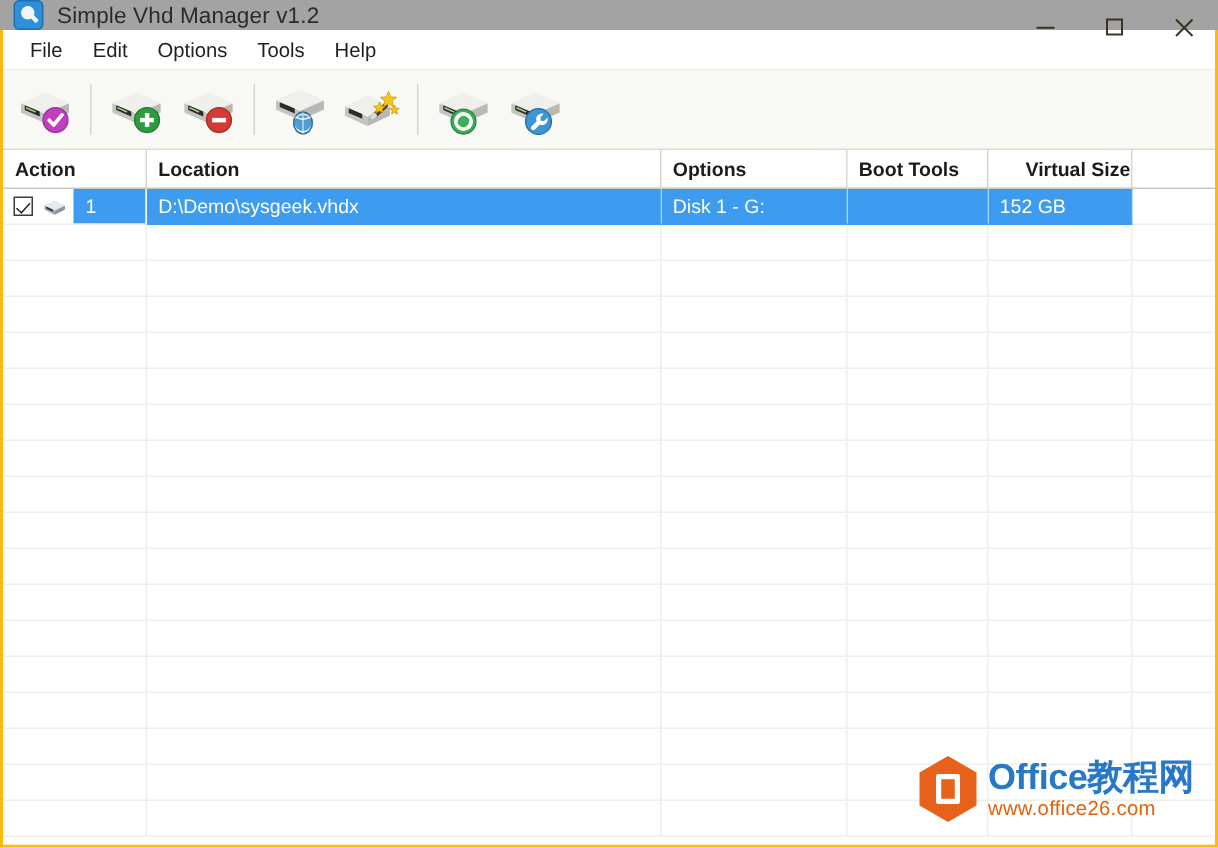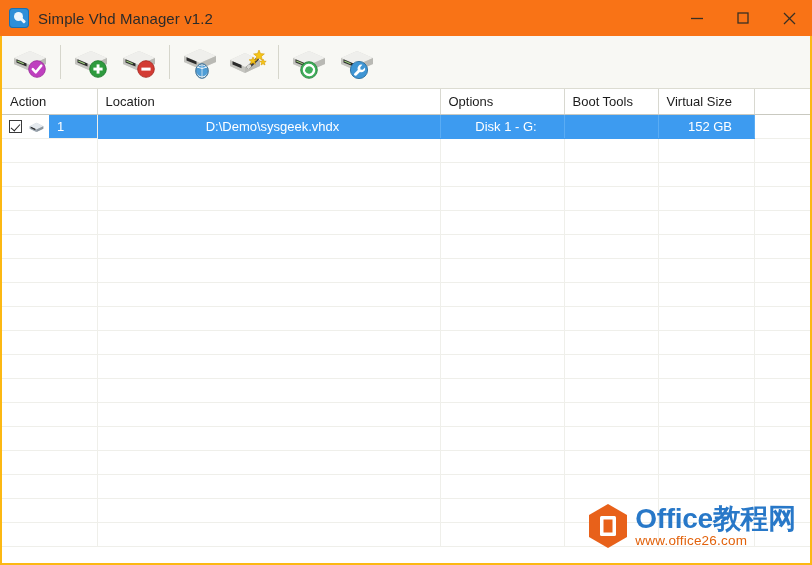--- a/index.html
+++ b/index.html
@@ -20,22 +20,22 @@
     box-sizing: border-box;
     border: 2px solid #FCB813;
     background: #ffffff;
     display: flex;
     flex-direction: column;
     position: relative;
   }
 
   
   .titlebar {
-    height: 36px;
-    background: #f97316;
+    height: 20px;
+    background: #a3a3a3;
     display: flex;
     align-items: center;
     flex: 0 0 auto;
     position: relative;
     margin: -2px -2px 0 -2px;
     text-align: center;
   }
   .app-icon {
     width: 20px;
     height: 20px;
@@ -149,48 +149,47 @@
     border-collapse: collapse;
     table-layout: fixed;
     font-size: 13px;
   }
   table.grid th {
     height: 25px;
     background: #ffffff;
     border-bottom: 1px solid #C9C9C0;
     border-right: 1px solid #D8D8D0;
     text-align: left;
-    font-weight: normal;
+    font-weight: bold;
     color: #1b1b1b;
     padding: 0 0 0 8px;
     font-size: 13px;
     vertical-align: middle;
     white-space: nowrap;
   }
-  table.grid th.last-col { border-right: 1px solid #D8D8D0; }
+  table.grid th.last-col { border-right: 1px solid #D8D8D0; text-align: right; }
   table.grid th.filler { border-right: none; }
 
   table.grid td {
     height: 23px;
     border-bottom: 1px solid #EFEFEA;
     border-right: 1px solid #EFEFEA;
     padding: 0 0 0 8px;
     color: #1b1b1b;
     vertical-align: middle;
     white-space: nowrap;
     overflow: hidden;
   }
   table.grid td.filler { border-right: none; }
 
   tr.selected td.sel {
     background: #3D9BF0;
     color: #ffffff;
     border-bottom-color: #3D9BF0;
     border-right-color: #5AACF4;
-    text-align: center;
   }
   tr.selected td.action-cell {
     background: #ffffff;
     border-right: 1px solid #EFEFEA;
     padding: 0;
   }
   .action-inner {
     display: flex;
     align-items: center;
     height: 23px;
@@ -231,21 +230,21 @@
     position: absolute;
     right: 14px;
     bottom: 14px;
     display: flex;
     align-items: center;
     pointer-events: none;
   }
   .wm-hex { width: 42px; height: 46px; flex: 0 0 auto; }
   .wm-text { margin-left: 6px; line-height: 1.05; }
   .wm-line1 {
-    font-size: 28px;
+    font-size: 24px;
     font-weight: bold;
     color: #2878c8;
     letter-spacing: -0.3px;
     white-space: nowrap;
   }
   .wm-line2 {
     font-size: 13.5px;
     font-weight: normal;
     color: #e2620c;
     letter-spacing: 0.2px;
@@ -274,20 +273,27 @@
       </div>
       <div class="win-btn">
         <svg width="15" height="15" viewBox="0 0 15 15">
             <line x1="2" y1="2" x2="13" y2="13" stroke="#3a3024" stroke-width="1.3"></line>
             <line x1="13" y1="2" x2="2" y2="13" stroke="#3a3024" stroke-width="1.3"></line>
           </svg>
       </div>
     </div>
   </div>
 
+  <div class="menubar">
+    <div class="menu-item">File</div>
+    <div class="menu-item">Edit</div>
+    <div class="menu-item">Options</div>
+    <div class="menu-item">Tools</div>
+    <div class="menu-item">Help</div>
+  </div>
 
   <div class="toolbar">
 
     <div class="tb-group">
       <div class="tb-btn">
         <svg width="40" height="34" viewBox="0 0 40 34">
           <g>
             <path d="M4 13 L20 6 L36 13 L36 19 L20 26 L4 19 Z" fill="#d8d8d4"></path>
             <path d="M4 13 L20 6 L36 13 L20 20 Z" fill="#efefec"></path>
             <path d="M4 13 L20 20 L20 26 L4 19 Z" fill="#c4c4bf"></path>

